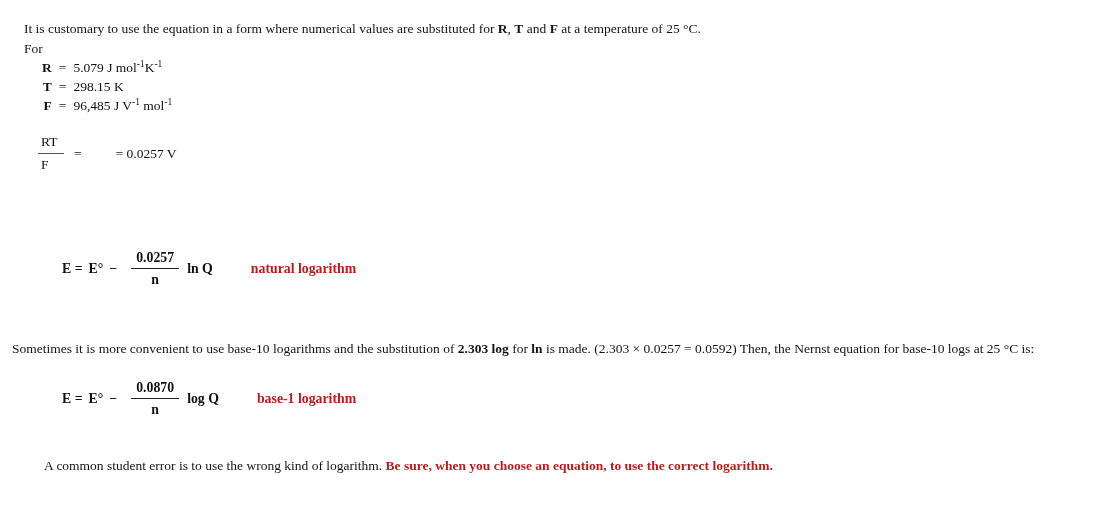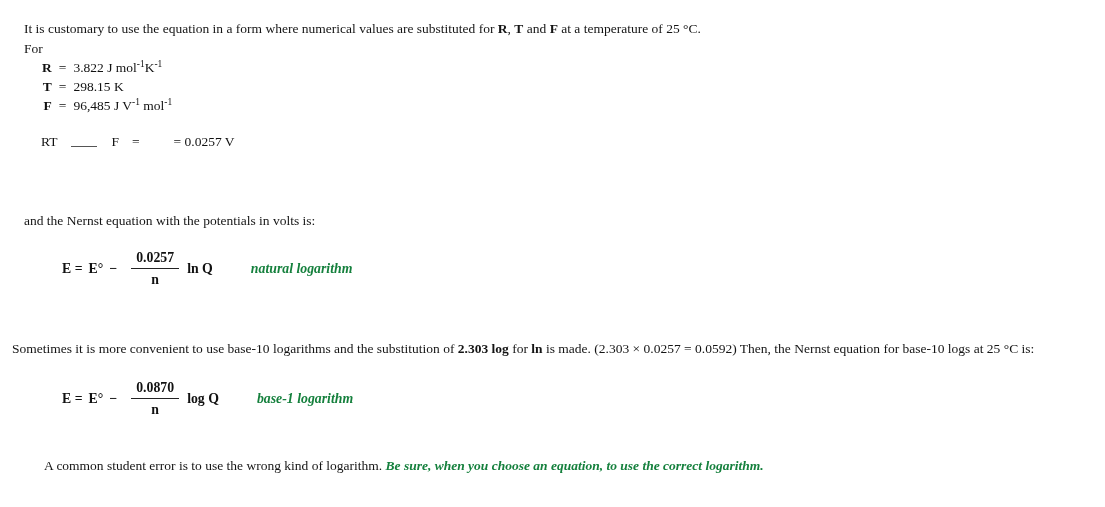--- a/index.html
+++ b/index.html
@@ -27,23 +27,22 @@
     line-height: 17px;
     color: #141414;
   }
   b, .b { font-weight: bold; }
   sup {
     font-size: 0.70em;
     vertical-align: super;
     line-height: 0;
   }
   .accent {
-    color: #15803d;
-    font-weight: bold;
-    font-style: italic;
+    color: #b91c1c;
+    font-weight: bold;
   }
 
   
   #intro-line { left: 24px; top: 6px; width: 1060px; }
 
   
   #for-label { left: 24px; top: 40px; }
 
   
   #constants {
@@ -73,24 +72,23 @@
   #rtf-block {
     position: absolute;
     left: 38px;
     top: 134px;
     display: flex;
     align-items: center;
     font-size: 13.5px;
   }
   .frac {
     display: inline-flex;
-    flex-direction: row;
-    align-items: flex-end;
+    flex-direction: column;
+    align-items: flex-start;
     vertical-align: middle;
-    gap: 11px;
   }
   .frac .num, .frac .den {
     white-space: nowrap;
     text-align: center;
     padding: 0 3px;
   }
   .frac .bar {
     border-top: 1.4px solid #555;
     width: 100%;
     margin: 3px 0;
@@ -156,21 +154,21 @@
 
   <p class="para" id="intro-line"><span>It is customary to use the equation in a form where numerical values are substituted for </span><b>R</b><span>, </span><b>T</b><span> and </span><b>F</b><span> at a temperature of 25 °C.</span></p>
 
   <div class="para" id="for-label">For</div>
 
   <table id="constants">
     <tbody>
         <tr>
       <td class="sym">R</td>
       <td class="eq">=</td>
-      <td class="val"><span>3.822 J mol</span><sup>-1</sup><span>K</span><sup>-1</sup></td>
+      <td class="val"><span>5.079 J mol</span><sup>-1</sup><span>K</span><sup>-1</sup></td>
     </tr>
     <tr>
       <td class="sym">T</td>
       <td class="eq">=</td>
       <td class="val"><span>298.15 K</span><sup></sup><span></span><sup></sup></td>
     </tr>
     <tr>
       <td class="sym">F</td>
       <td class="eq">=</td>
       <td class="val"><span>96,485 J V</span><sup>-1</sup><span> mol</span><sup>-1</sup></td>
@@ -181,21 +179,20 @@
   <div id="rtf-block">
     <span class="frac" id="rtf-left">
       <span class="num">RT</span>
       <span class="bar"></span>
       <span class="den">F</span>
     </span>
     <span id="rtf-eq1">=</span>
     <span id="rtf-result">= 0.0257 V</span>
   </div>
 
-  <div class="para" id="nernst-intro">and the Nernst equation with the potentials in volts is:</div>
 
   <div id="eq-ln">
     <span class="eq-term">E =</span>
     <span class="eq-term">E°</span>
     <span class="eq-term">−</span>
     <span class="eq-frac">
       <span class="num">0.0257</span>
       <span class="bar"></span>
       <span class="den">n</span>
     </span>

